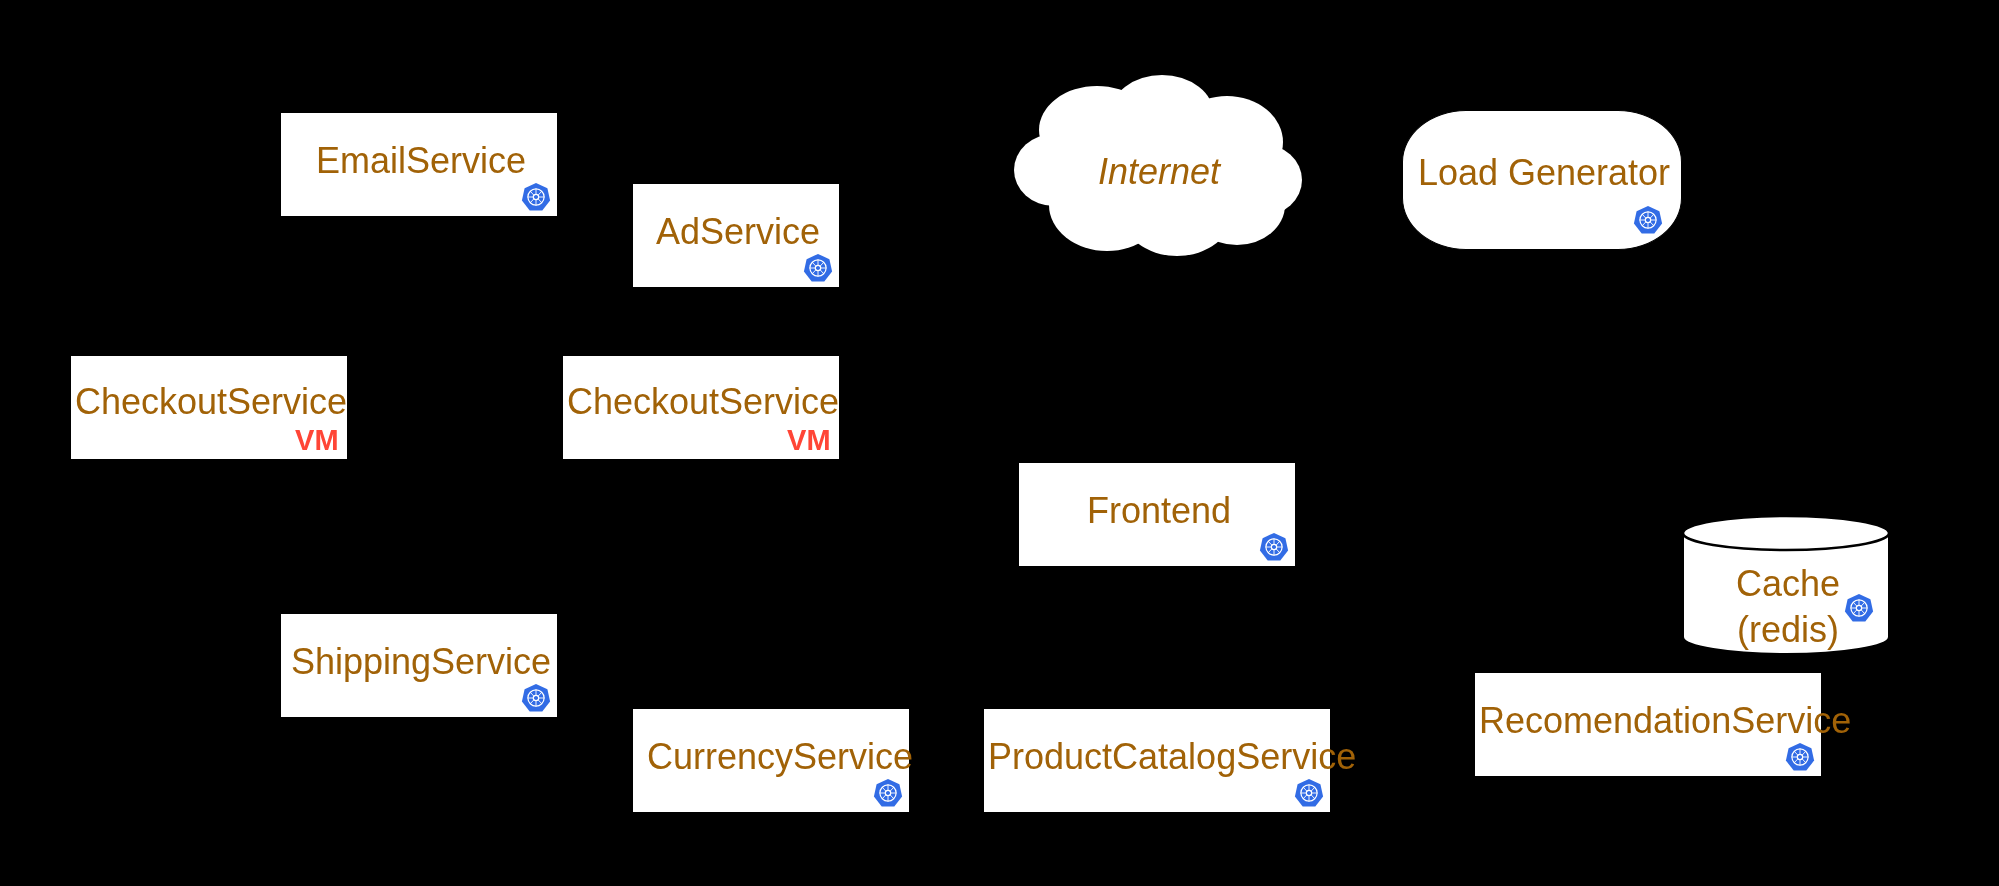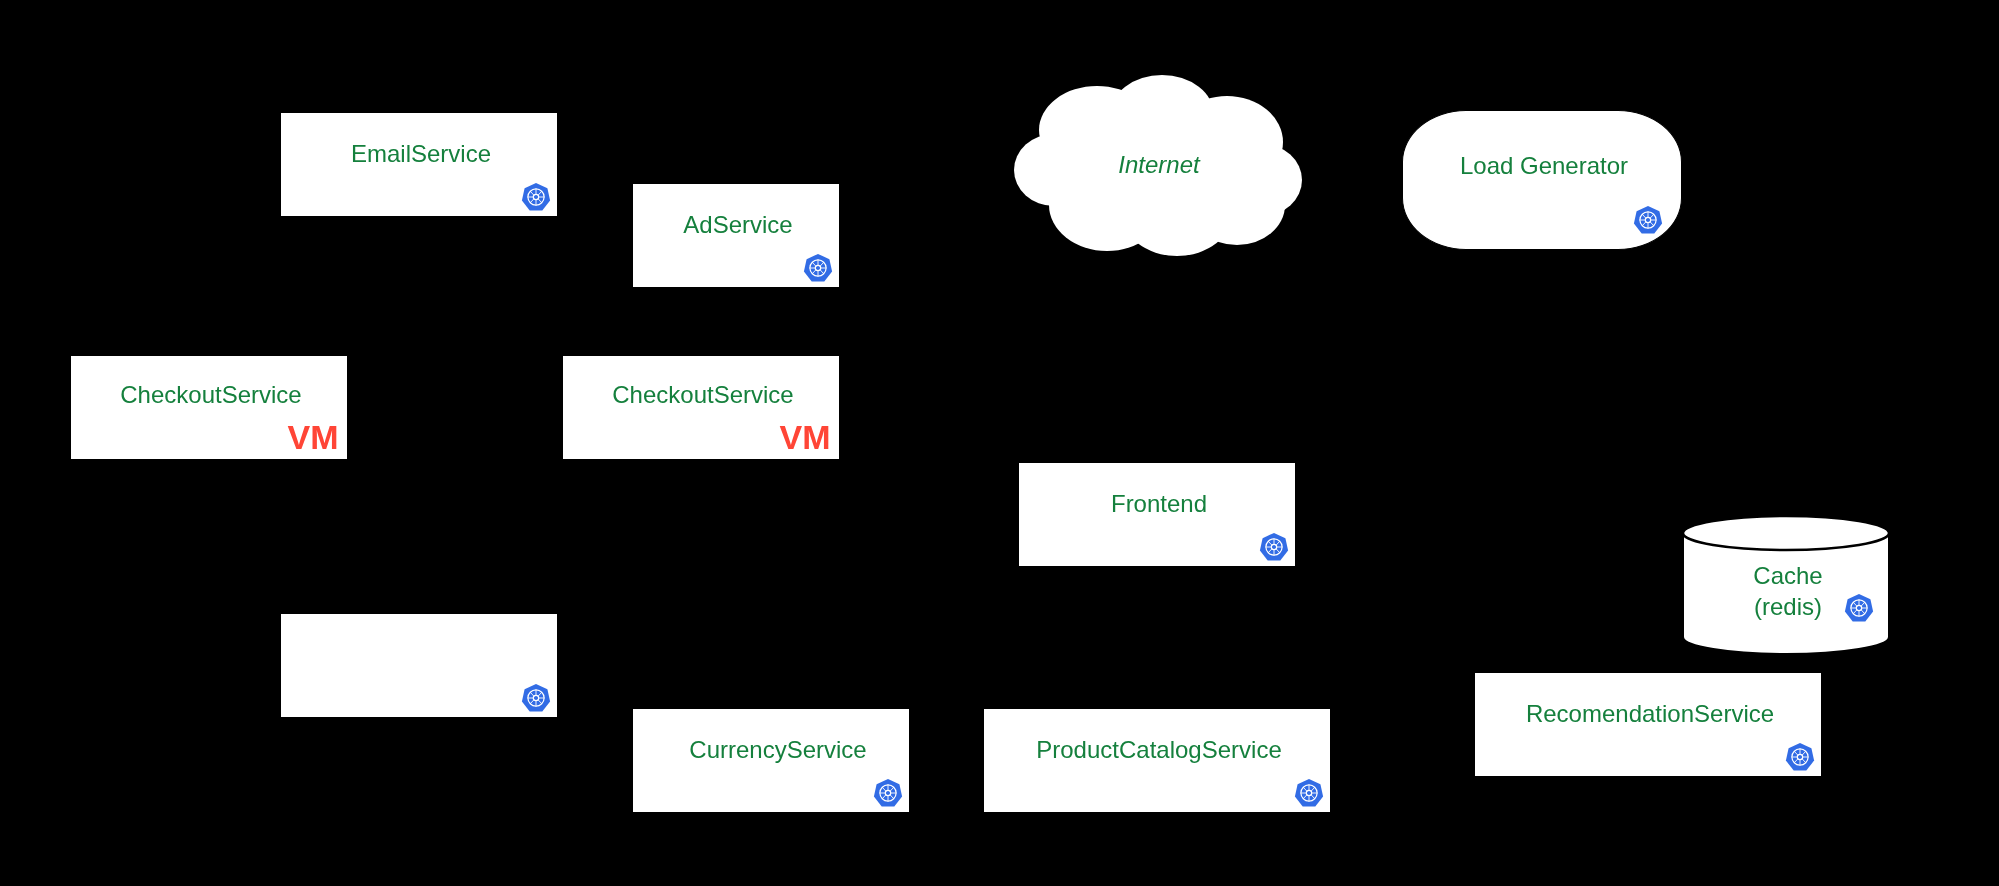--- a/index.html
+++ b/index.html
@@ -22,34 +22,34 @@
   
   .rect {
     background: #ffffff;
     border: 1px solid #000000;
   }
   .label {
     position: absolute;
     left: 4px;
     right: 0;
     text-align: center;
-    color: #15803d;
-    font-size: 24px;
+    color: #a16207;
+    font-size: 36px;
     line-height: 1.18;
     white-space: pre;
   }
   .label.two-line { line-height: 1.28; }
 
   
   .vm-badge {
     position: absolute;
     right: 8px;
     bottom: 2px;
     color: #ff4536;
-    font-size: 34px;
+    font-size: 29px;
     font-weight: bold;
     letter-spacing: 0.3px;
     text-align: center;
   }
 
   
   .k8s {
     position: absolute;
     width: 30px;
     height: 30px;
@@ -204,20 +204,21 @@
       <line x1="69" y1="69" x2="57" y2="56"></line>
       <line x1="50" y1="77" x2="50" y2="59"></line>
       <line x1="31" y1="69" x2="43" y2="56"></line>
       <line x1="23" y1="50" x2="41" y2="50"></line>
       <line x1="31" y1="31" x2="43" y2="44"></line>
     </g>
   </svg>
       </span>
     </div>
     <div class="node rect" style="left: 280px; top: 613px; width: 278px; height: 105px;">
+      <div class="label" style="top: 27px;">ShippingService</div>
       <span class="k8s">
   <svg viewBox="0 0 100 100" xmlns="http://www.w3.org/2000/svg" aria-hidden="true">
     <polygon points="50,3 88,21 97,62 71,95 29,95 3,62 12,21" fill="#326ce5"></polygon>
     <g fill="#ffffff" stroke="#ffffff" stroke-width="3" stroke-linecap="round">
       <circle cx="50" cy="50" r="9" fill="#326ce5" stroke="#ffffff" stroke-width="4"></circle>
       <circle cx="50" cy="50" r="27" fill="none" stroke="#ffffff" stroke-width="4"></circle>
       <line x1="50" y1="23" x2="50" y2="41"></line>
       <line x1="69" y1="31" x2="57" y2="44"></line>
       <line x1="77" y1="50" x2="59" y2="50"></line>
       <line x1="69" y1="69" x2="57" y2="56"></line>

